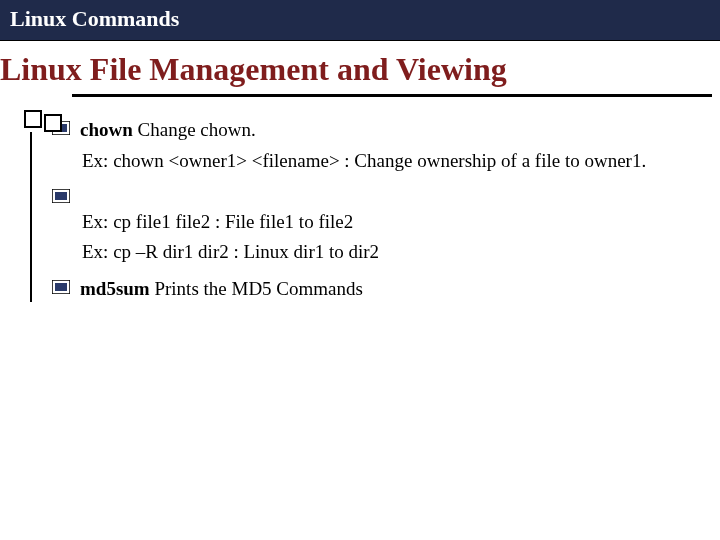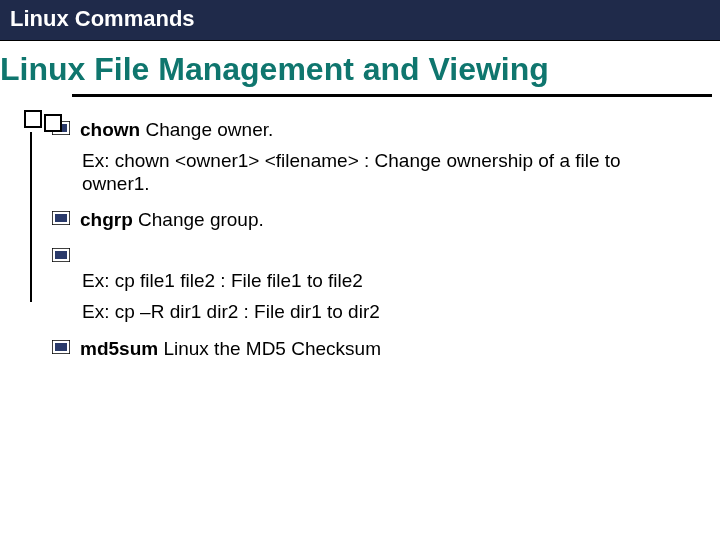--- a/index.html
+++ b/index.html
@@ -1,28 +1,28 @@
 <!DOCTYPE html>
 <html><head>
 <meta charset="utf-8">
 <style>
   * { margin: 0; padding: 0; box-sizing: border-box; }
   html, body { width: 720px; height: 540px; font-family: Arial, Helvetica, sans-serif; background: #fff; }
-  .slide { width: 720px; height: 540px; position: relative; background: #fff; }
+  .slide { width: 720px; height: 540px; position: relative; background: #fff; font-family: Liberation Serif, serif; }
   .titlebar {
     background: #1f2a4a;
     color: #fff;
     font-size: 22px;
     font-weight: bold;
     padding: 6px 10px 8px 10px;
     border-bottom: 1px solid #000;
   }
   .heading-wrap { position: relative; margin-top: 10px; }
   .heading {
-    color: #0f766e;
+    color: #7f1d1d;
     font-size: 32px;
     font-weight: bold;
     padding: 0 16px 6px 0;
     margin-left: 0;
   }
   .heading-rule {
     height: 3px;
     background: #000;
     margin-left: 72px;
     margin-right: 8px;
@@ -80,61 +80,50 @@
 
     <div class="item">
       <div class="lead">
         <span class="bullet-icon">
           <svg width="18" height="14" viewBox="0 0 18 14">
             <rect x="0" y="0" width="18" height="14" fill="#fff" stroke="#000" stroke-width="1.5"></rect>
             <rect x="3" y="3" width="12" height="8" fill="#2a3a6a"></rect>
           </svg>
         </span>
         <span>
-          <span class="cmd">chown</span><span class="desc"> Change owner.</span>
+          <span class="cmd">chown</span><span class="desc"> Change chown.</span>
         </span>
       </div>
       <div class="example"> Ex: chown &lt;owner1&gt; &lt;filename&gt; : Change ownership of a file to owner1.</div>
     </div>
 
     <div class="item">
-      <div class="lead">
-        <span class="bullet-icon">
-          <svg width="18" height="14" viewBox="0 0 18 14">
-            <rect x="0" y="0" width="18" height="14" fill="#fff" stroke="#000" stroke-width="1.5"></rect>
-            <rect x="3" y="3" width="12" height="8" fill="#2a3a6a"></rect>
-          </svg>
-        </span>
-        <span>
-          <span class="cmd">chgrp</span><span class="desc"> Change group.</span>
-        </span>
-      </div>
     </div>
 
     <div class="item">
       <div class="lead">
         <span class="bullet-icon">
           <svg width="18" height="14" viewBox="0 0 18 14">
             <rect x="0" y="0" width="18" height="14" fill="#fff" stroke="#000" stroke-width="1.5"></rect>
             <rect x="3" y="3" width="12" height="8" fill="#2a3a6a"></rect>
           </svg>
         </span>
       </div>
       <div class="example"> Ex: cp file1 file2 : File file1 to file2</div>
-      <div class="example"> Ex: cp –R dir1 dir2 : File dir1 to dir2</div>
+      <div class="example"> Ex: cp –R dir1 dir2 : Linux dir1 to dir2</div>
     </div>
 
     <div class="item">
       <div class="lead">
         <span class="bullet-icon">
           <svg width="18" height="14" viewBox="0 0 18 14">
             <rect x="0" y="0" width="18" height="14" fill="#fff" stroke="#000" stroke-width="1.5"></rect>
             <rect x="3" y="3" width="12" height="8" fill="#2a3a6a"></rect>
           </svg>
         </span>
         <span>
-          <span class="cmd">md5sum</span><span class="desc"> Linux the MD5 Checksum</span>
+          <span class="cmd">md5sum</span><span class="desc"> Prints the MD5 Commands</span>
         </span>
       </div>
     </div>
 
   </div>
 </div>
 
 </body></html>

